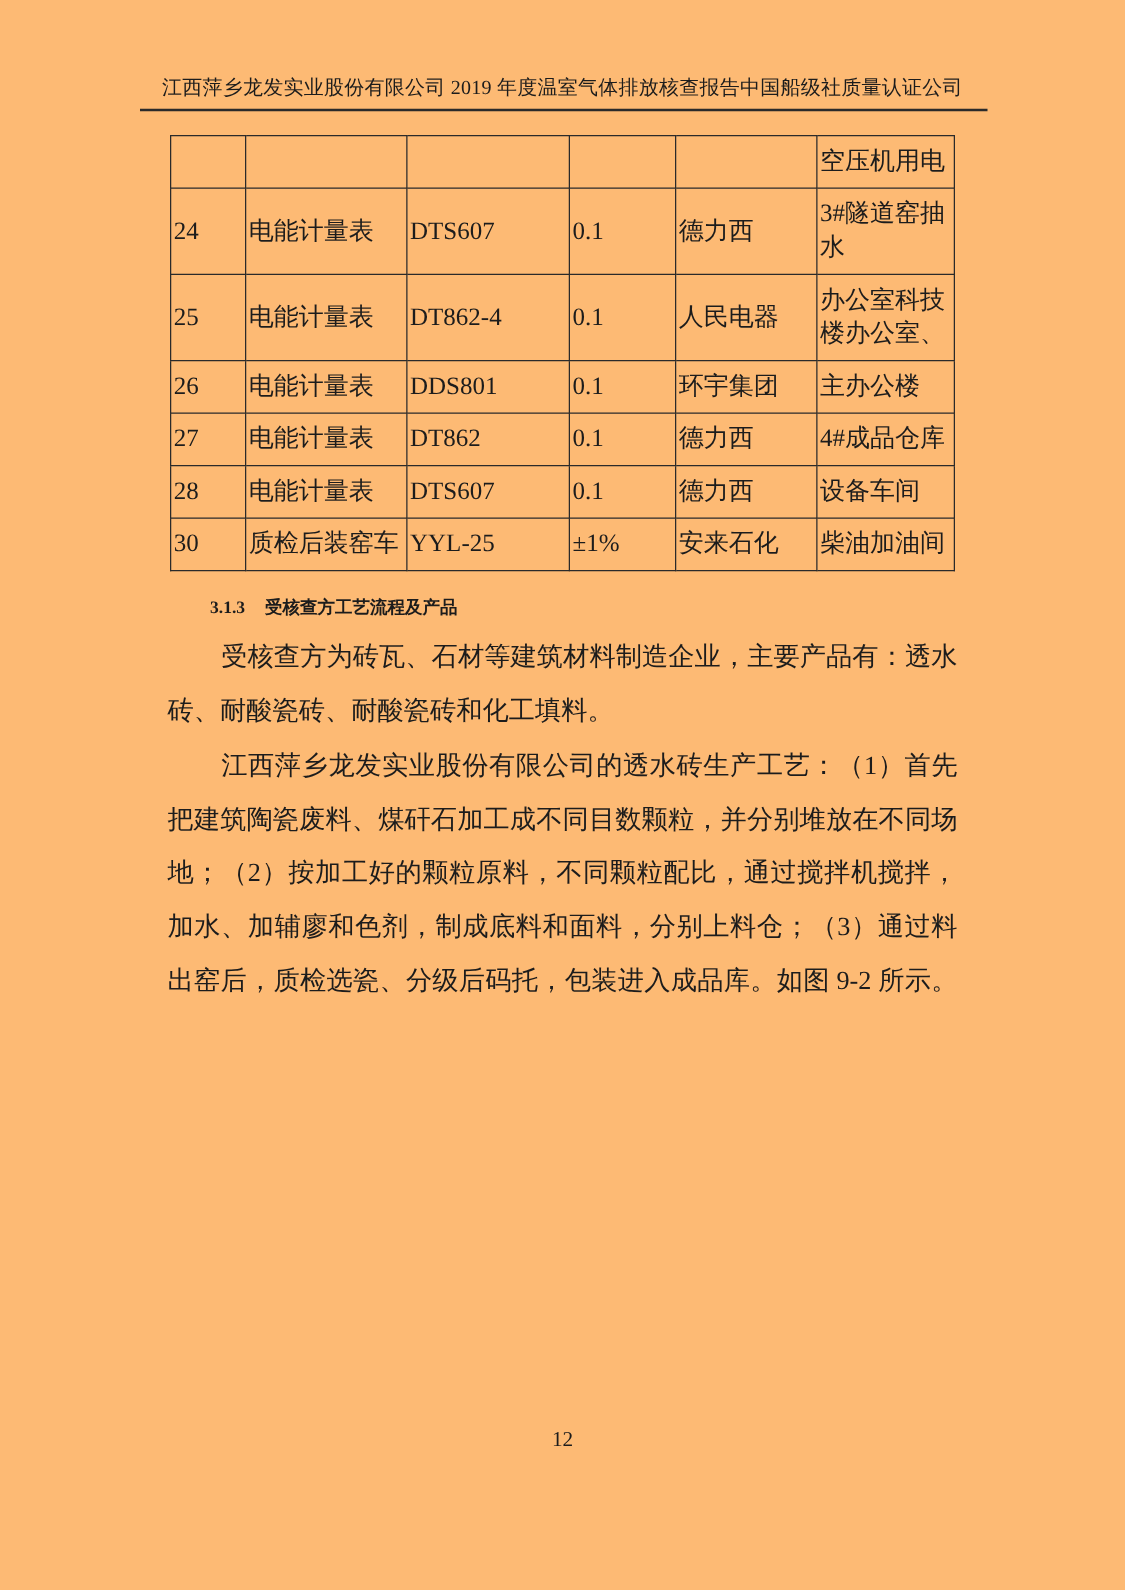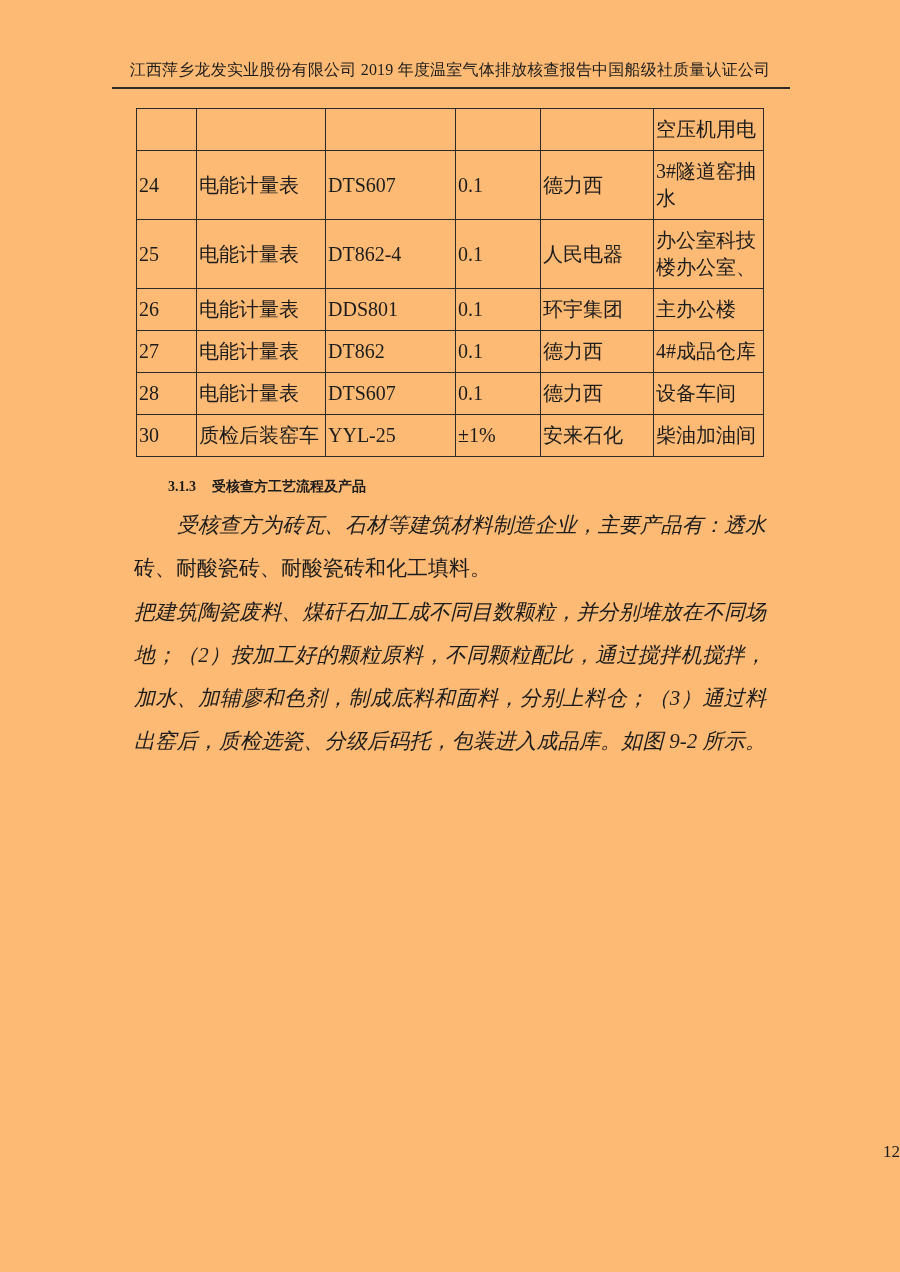--- a/index.html
+++ b/index.html
@@ -51,27 +51,26 @@
   .p1 { top:504px; }
   .p2 { top:591px; }
   .line {
     font-size:21px; line-height:43px; height:43px;
     white-space:nowrap;
   }
   .line.j {
     white-space:normal;
     text-align:justify;
     text-align-last:justify;
-    font-style:italic;
   }
   .line.indent { text-indent:43px; }
   
   .footer {
     position:absolute; top:1142px; left:0; width:900px;
-    text-align:right; font-size:17px;
+    text-align:center; font-size:17px;
   }
 </style>
 </head>
 <body>
 
 <div class="page">
 
   <div class="header-text">江西萍乡龙发实业股份有限公司 2019 年度温室气体排放核查报告中国船级社质量认证公司</div>
   <div class="header-rule"></div>
 
@@ -148,20 +147,21 @@
     <div class="section-heading">
       <span class="num">3.1.3</span><span>受核查方工艺流程及产品</span>
     </div>
 
     <div class="para p1">
       <div class="line indent j">受核查方为砖瓦、石材等建筑材料制造企业，主要产品有：透水</div>
       <div class="line">砖、耐酸瓷砖、耐酸瓷砖和化工填料。</div>
     </div>
 
     <div class="para p2">
+      <div class="line indent j">江西萍乡龙发实业股份有限公司的透水砖生产工艺：（1）首先</div>
       <div class="line j">把建筑陶瓷废料、煤矸石加工成不同目数颗粒，并分别堆放在不同场</div>
       <div class="line j">地；（2）按加工好的颗粒原料，不同颗粒配比，通过搅拌机搅拌，</div>
       <div class="line j">加水、加辅廖和色剂，制成底料和面料，分别上料仓；（3）通过料</div>
       <div class="line j">出窑后，质检选瓷、分级后码托，包装进入成品库。如图 9-2 所示。</div>
     </div>
   </div>
 
   <div class="footer">12</div>
 
 </div>

